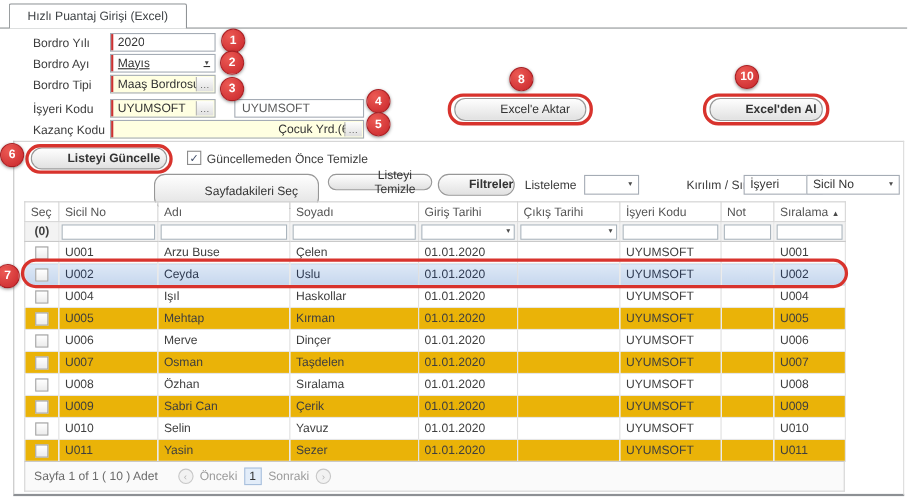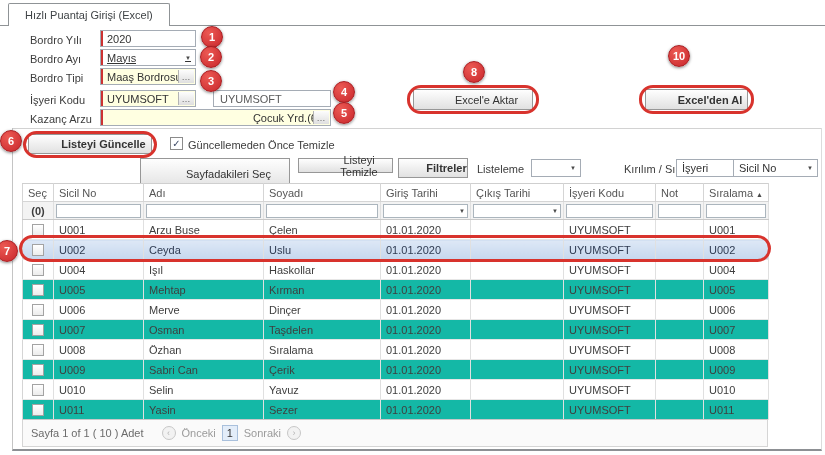--- a/index.html
+++ b/index.html
@@ -28,56 +28,56 @@
   .gray-text { color:#5a5a5a; }
 
   .separator { position:absolute; left:12px; top:128px; width:810px; border-top:1px solid #d2d2d2; }
 
   
   .panel { position:absolute; left:12px; top:128px; width:810px; height:323px;
            border-left:1px solid #c4c4c4; border-right:1px solid #dcdcdc; border-bottom:2px solid #8d9094; }
 
   
   .btn { position:absolute; height:21px; background:linear-gradient(#fefefe,#e1e1e1);
-         border:1px solid #979797; border-radius:0; color:#333; font-size:11px;
+         border:1px solid #979797; border-radius:10px; color:#333; font-size:11px;
          display:flex; align-items:center; justify-content:center; cursor:pointer;
          font-family:"Liberation Sans", sans-serif;padding-left:27px; }
   .btn.bold { font-weight:bold; }
   .red-outline { position:absolute; border:3px solid #d8332d; border-radius:14px;
                  pointer-events:none; z-index:4; }
 
   
   .badge { position:absolute; width:22px; height:22px; border-radius:50%;
            background:radial-gradient(circle at 35% 30%, #ec5a54, #c8262b);
            border:1px solid #a81e22; color:#fff; font-weight:bold; font-size:11px;
            display:flex; align-items:center; justify-content:center;
            box-shadow:0 1px 3px rgba(0,0,0,.45); z-index:6; }
   .b1 {left:201px; top:26px;} .b2 {left:200px; top:46px;} .b3 {left:200px; top:70px;}
   .b4 {left:333px; top:81px;} .b5 {left:333px; top:102px;} .b6 {left:0px; top:130px;}
-  .b7 {left:-4px; top:240px;} .b8 {left:463px; top:61px;} .b10 {left:668px; top:45px;text-align:center;}
+  .b7 {left:-4px; top:240px;} .b8 {left:463px; top:61px;} .b10 {left:668px; top:59px;text-align:center;}
 
   
   .checkbox { position:absolute; width:13px; height:13px; border:1px solid #8b8b8b;
               background:#fff; display:flex; align-items:center; justify-content:center;
               font-size:10px; color:#3d4a66; cursor:pointer; }
 
   
   .tlabel { position:absolute; top:163px; color:#3c3c3c; }
   .tcombo { position:absolute; top:159px; height:18px; border:1px solid #a5acb5; background:#fff;
             display:flex; align-items:center; padding:0 3px 0 5px; cursor:pointer; }
 
   
   .grid { position:absolute; left:22px; top:183px; width:746px; border-collapse:collapse;
           table-layout:fixed; font-size:11px; }
   .grid th { height:18px; font-weight:normal; text-align:left; color:#555; padding:0 5px;
              border:1px solid #d5d5d5; border-top:1px solid #cfcfcf; background:#fff; white-space:nowrap; overflow:hidden; }
   .grid td { height:20px; padding:0 5px; border-right:1px solid #e0e0e0; border-bottom:1px solid #e6e6e6;
              color:#3e3e3e; white-space:nowrap; overflow:hidden; }
   .grid td:first-child { border-left:1px solid #d5d5d5; }
-  .grid tr.stripe td { background:#14b8a6; }
+  .grid tr.stripe td { background:#eab308; }
   .grid tr.filter-row td { height:18px; background:#f3f3f3; border-bottom:1px solid #c9c9c9; padding:0 2px; }
   .filter-input { width:100%; height:14px; border:1px solid #abb5bd; background:#fff; display:flex; align-items:center; }
   .filter-input .combo-arrow { font-size:6px; margin-left:auto; padding-right:2px; }
   .filter-count { font-weight:bold; text-align:center; color:#333; }
   .cb { width:12px; height:12px; border:1px solid #a3a3a3; background:linear-gradient(#fff,#ececec);
         margin:0 auto; cursor:pointer; }
   tr.sel td { background:linear-gradient(#dde8f6,#c6d7ee) !important; color:#2f3b52; }
   .sort-icon { font-size:7px; color:#4a4a4a; float:right; margin-top:4px; }
 
   
@@ -96,21 +96,21 @@
 
 <div id="screen">
 
   <div class="tab-underline"></div>
   <div class="tab">Hızlı Puantaj Girişi (Excel)</div>
 
   <div class="flabel" style="top:34px">Bordro Yılı</div>
   <div class="flabel" style="top:53px">Bordro Ayı</div>
   <div class="flabel" style="top:72px">Bordro Tipi</div>
   <div class="flabel" style="top:94px">İşyeri Kodu</div>
-  <div class="flabel" style="top:113px">Kazanç Arzu</div>
+  <div class="flabel" style="top:113px">Kazanç Kodu</div>
 
   <div class="fld req" style="left:100px; top:30px; width:96px;">
     <span class="val">2020</span>
   </div>
 
   <div class="fld req" style="left:100px; top:49px; width:96px;text-decoration:underline;">
     <span class="val">Mayıs</span>
     <span class="combo-arrow">▼</span>
   </div>
 

